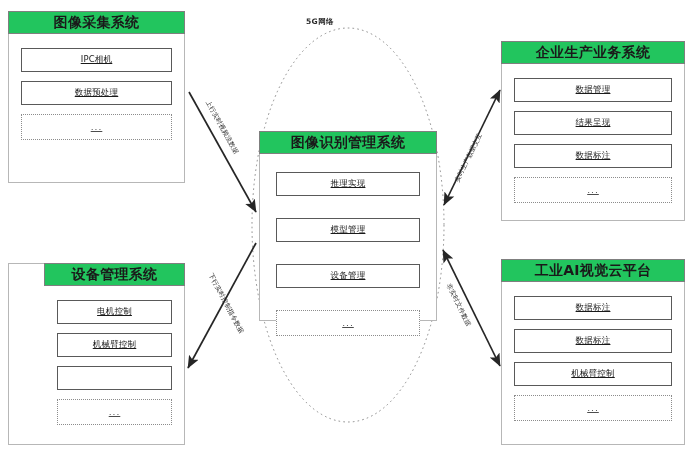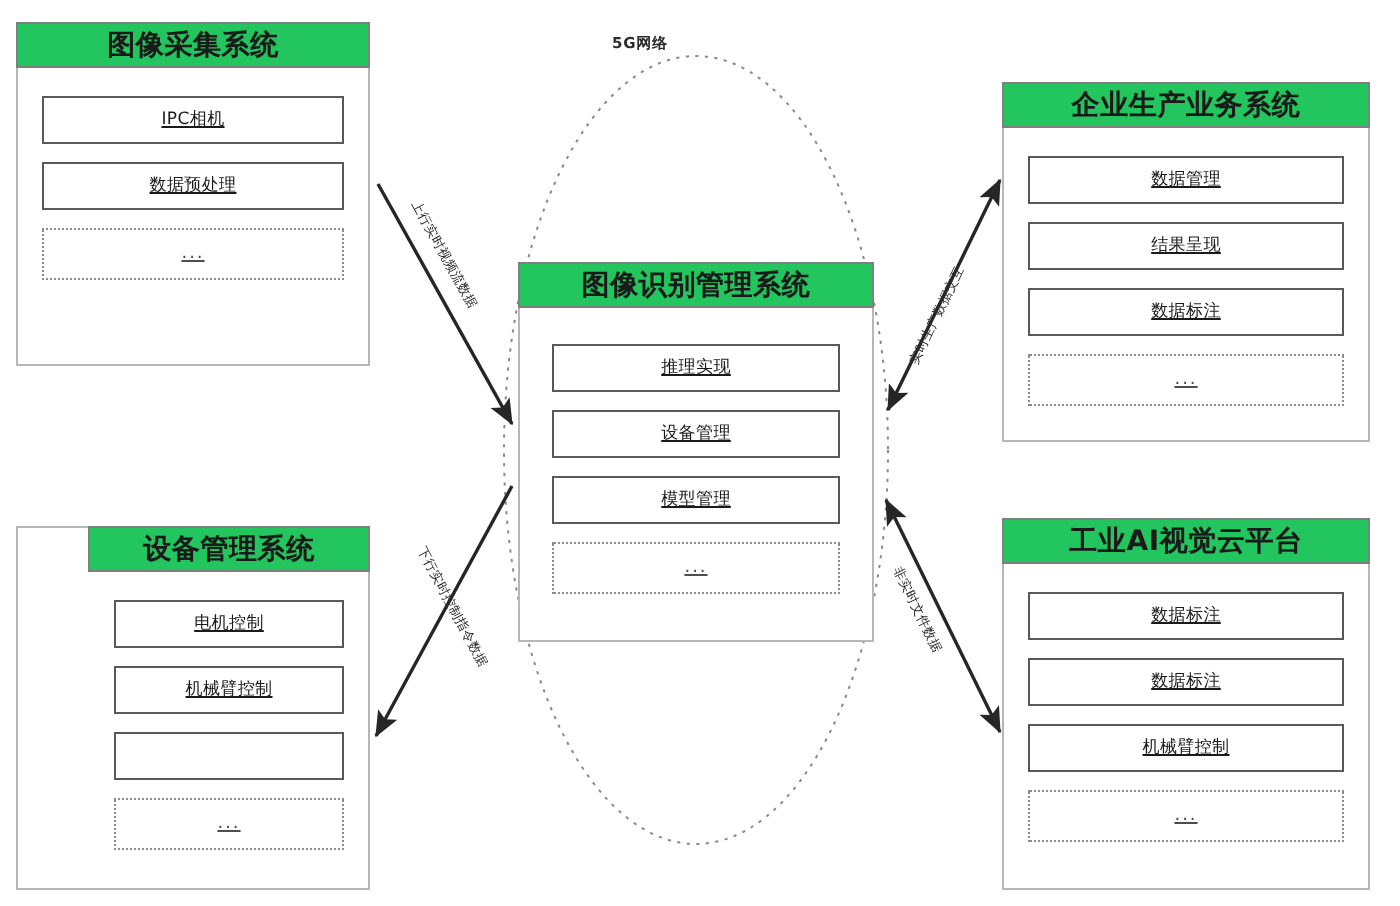--- a/index.html
+++ b/index.html
@@ -57,21 +57,21 @@
     letter-spacing:1px;
     height:26px;
   }
 
   
   #p-acq   {left:8px;  top:11px;  width:177px;height:172px;}
   #p-ent   {left:501px;top:9px;   width:184px;height:180px;margin-top:32px;}
   #p-dev   {left:8px;  top:263px; width:177px;height:182px;padding-left:36px;}
   #p-cloud {left:501px;top:259px; width:184px;height:186px;}
   #p-core  {left:259px;top:131px; width:178px;height:190px;text-align:right;}
-  #p-core .panel-body{padding:18px 16px 10px 16px;gap:9px;}
+  #p-core .panel-body{padding:18px 16px 10px 16px;gap:22px;}
 
   
   #overlay{position:absolute;left:0;top:0;width:700px;height:453px;z-index:2;}
   #labels{position:absolute;left:0;top:0;width:700px;height:453px;z-index:6;}
 
   .conn-label{
     position:absolute;
     font-size:6.5px;
     color:#2b2b2b;
     white-space:nowrap;
@@ -142,22 +142,22 @@
       <div class="item">结果呈现</div>
       <div class="item">数据标注</div>
       <div class="item ellipsis">...</div>
     </div>
   </div>
 
   <div class="panel" id="p-core">
     <div class="panel-header">图像识别管理系统</div>
     <div class="panel-body">
       <div class="item">推理实现</div>
+      <div class="item">模型管理</div>
       <div class="item">设备管理</div>
-      <div class="item">模型管理</div>
       <div class="item ellipsis">...</div>
     </div>
   </div>
 
   <div class="panel" id="p-dev">
     <div class="panel-header">设备管理系统</div>
     <div class="panel-body">
       <div class="item">电机控制</div>
       <div class="item">机械臂控制</div>
       <div class="item"></div>

